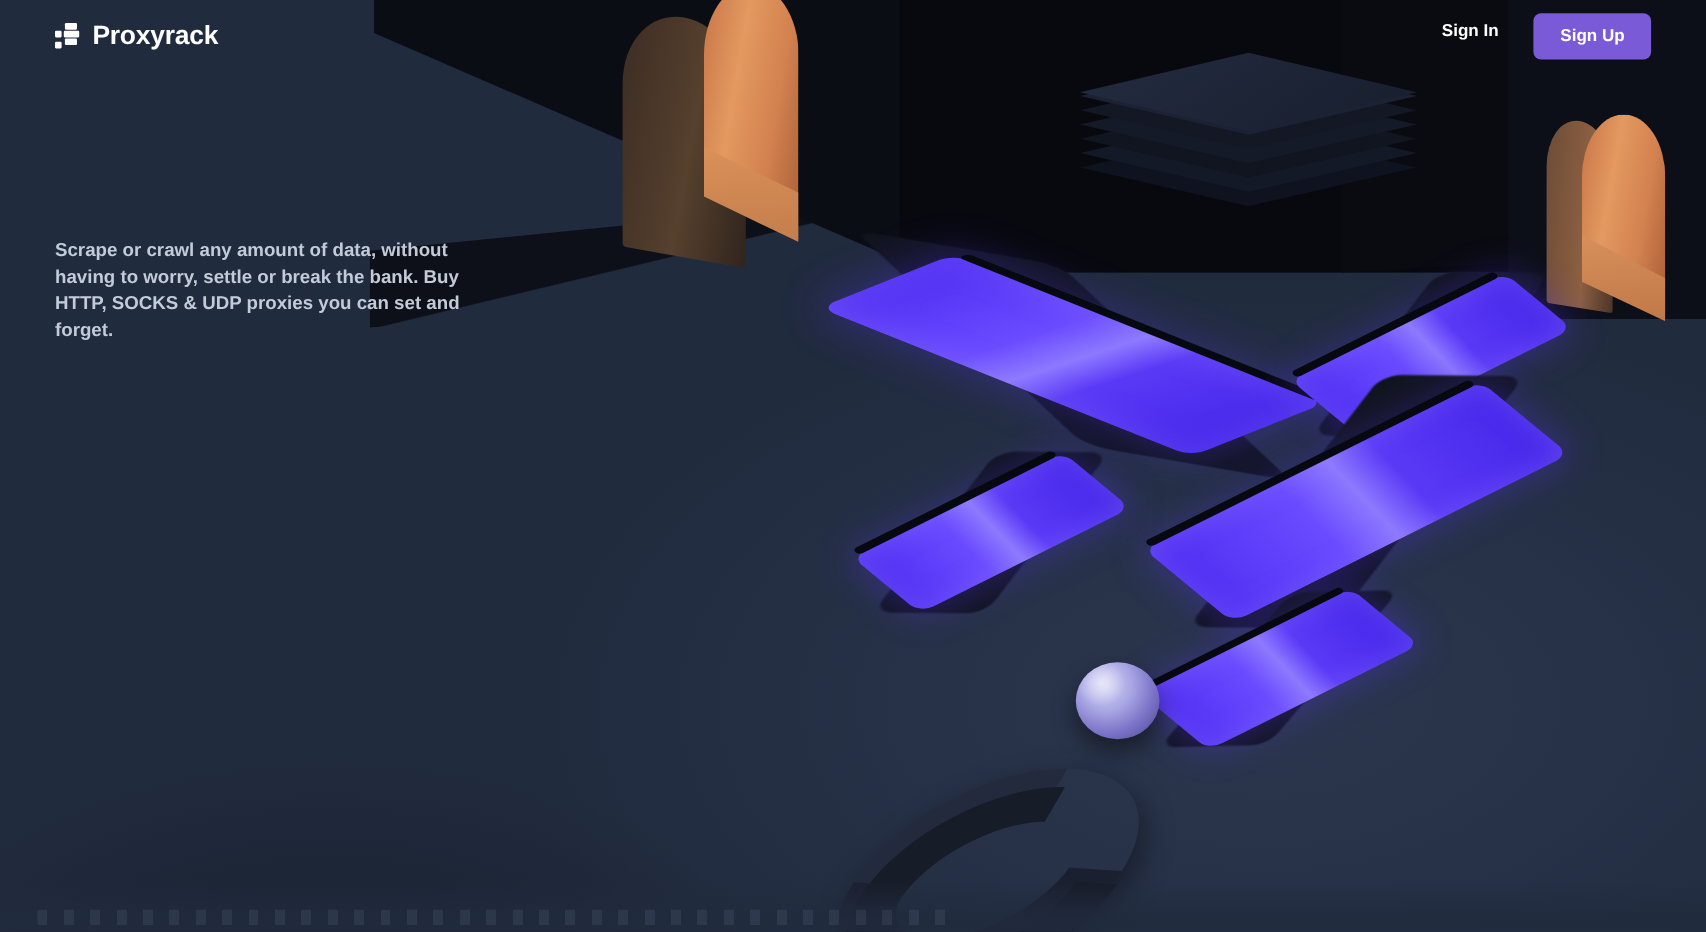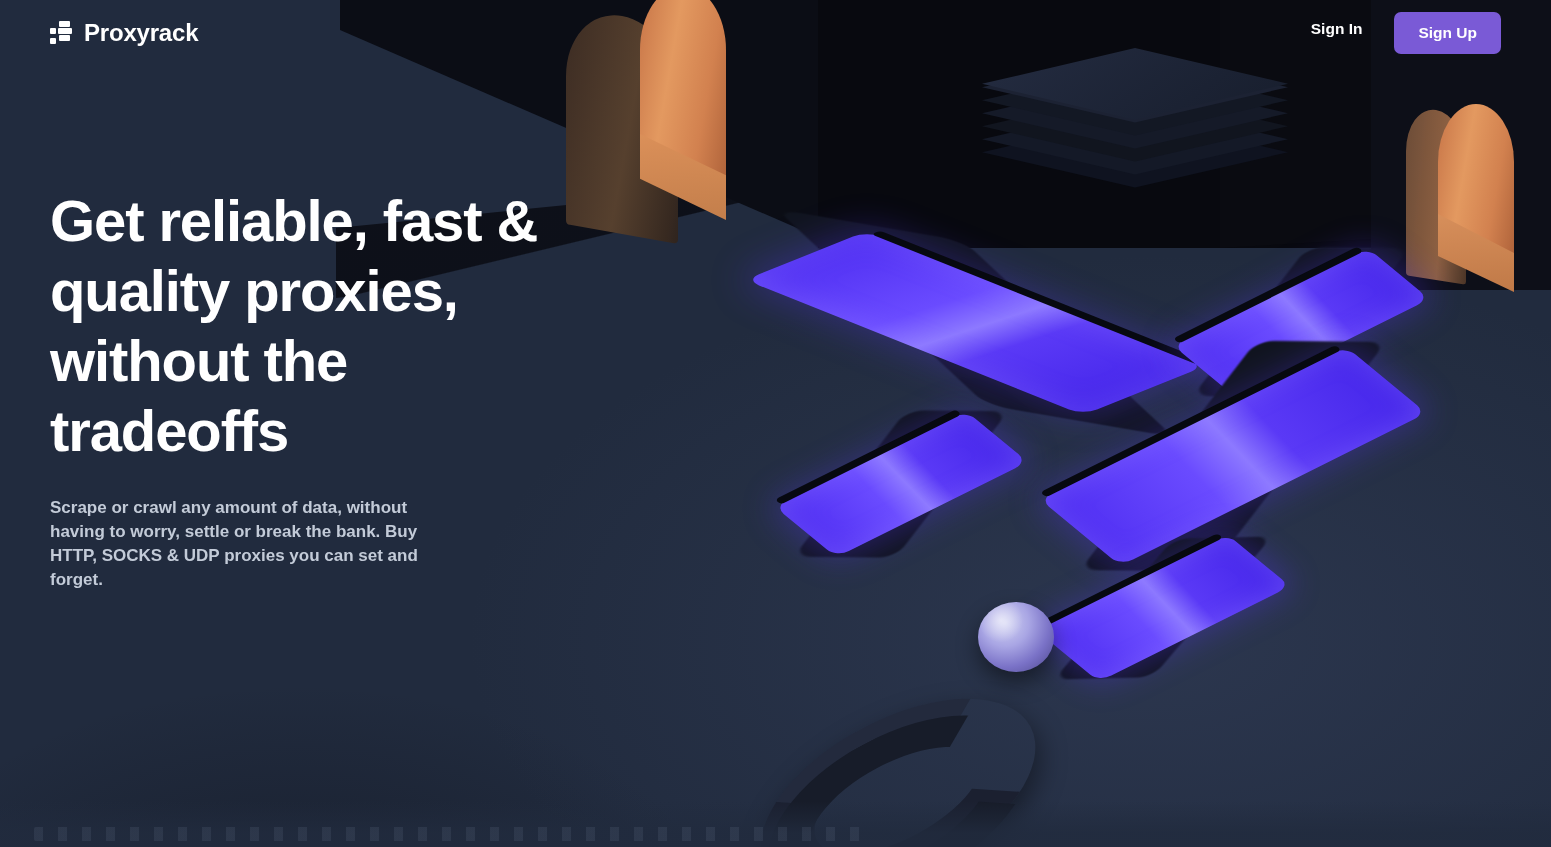--- a/index.html
+++ b/index.html
@@ -407,17 +407,16 @@
 
 
     <div class="actions">
       <span class="signin">Sign In</span>
       <button class="signup">Sign Up</button>
     </div>
 
   </div>
 
   <div class="hero">
-    <h1>Get reliable, fast &amp; quality proxies, without the tradeoffs</h1>
     <p>Scrape or crawl any amount of data, without having to worry, settle or break the bank. Buy HTTP, SOCKS &amp; UDP proxies you can set and forget.</p>
   </div>
 
 </div>
 
 </body></html>

